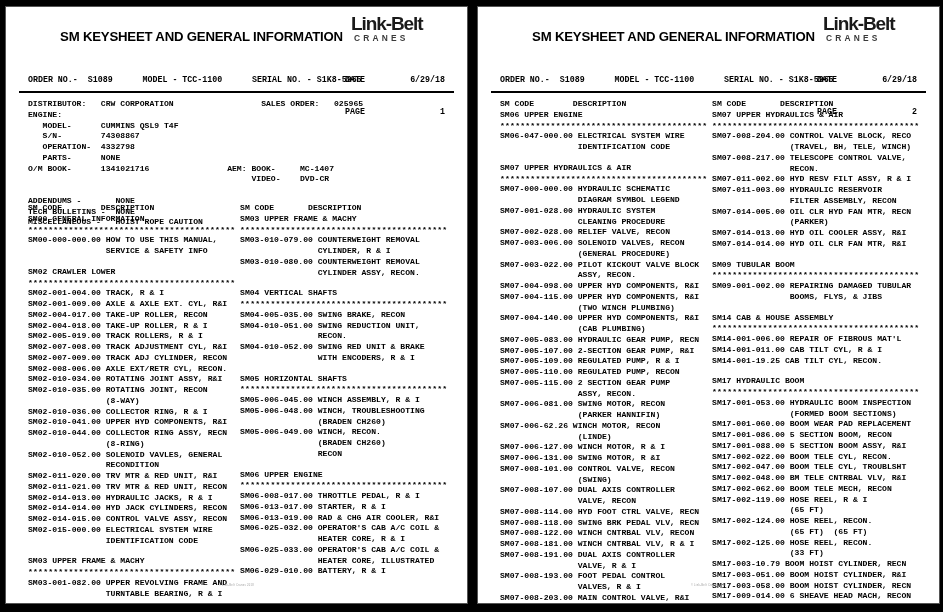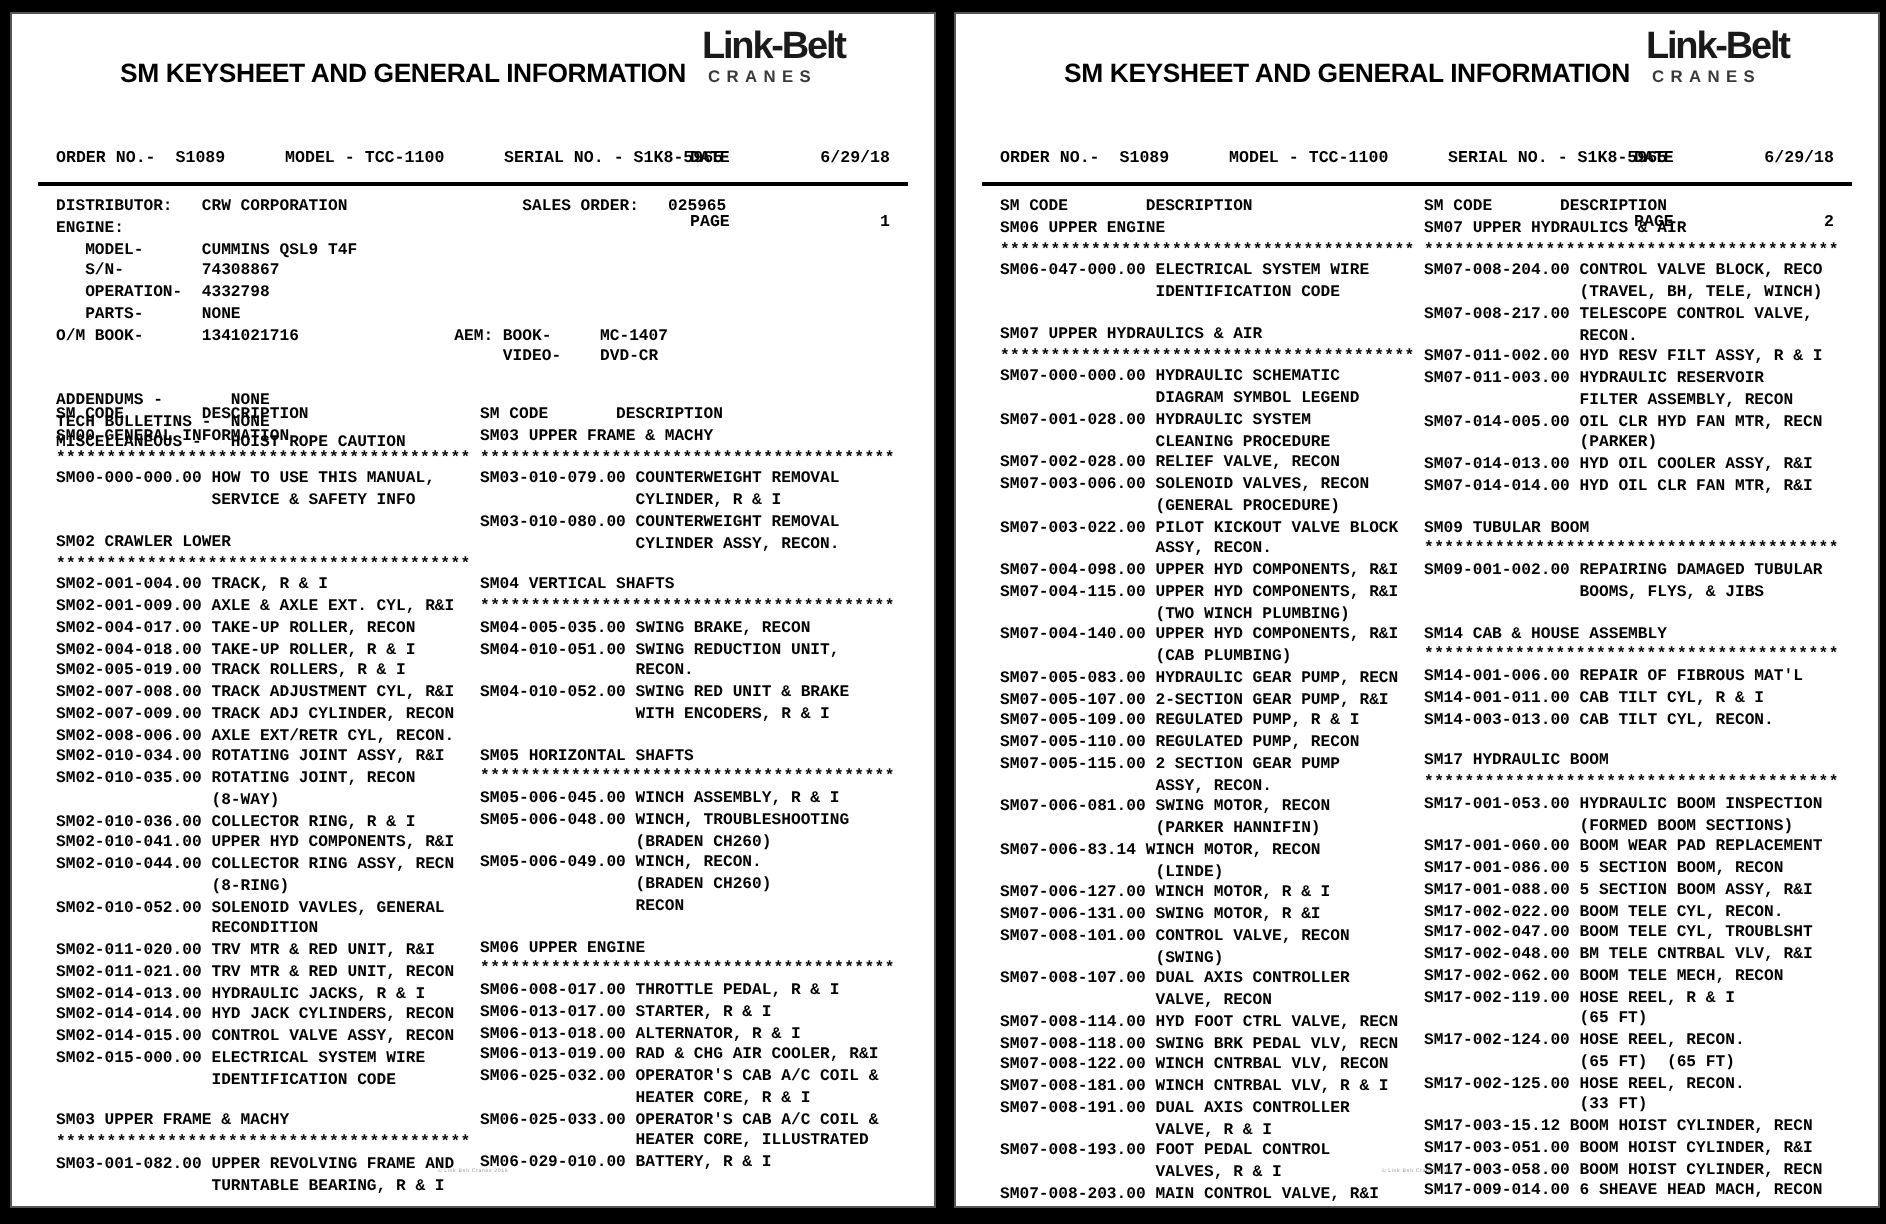--- a/index.html
+++ b/index.html
@@ -251,21 +251,20 @@
           <span class="entry">SM05-006-048.00 WINCH, TROUBLESHOOTING</span>
           <span class="cont">                (BRADEN CH260)</span>
           <span class="entry">SM05-006-049.00 WINCH, RECON.</span>
           <span class="cont">                (BRADEN CH260)</span>
           <span class="cont">                RECON</span>
           <span class="spacer"></span>
           <span class="grp-title">SM06 UPPER ENGINE</span>
           <span class="stars">*****************************************</span>
           <span class="entry">SM06-008-017.00 THROTTLE PEDAL, R &amp; I</span>
           <span class="entry">SM06-013-017.00 STARTER, R &amp; I</span>
-          <span class="entry">SM06-013-018.00 ALTERNATOR, R &amp; I</span>
           <span class="entry">SM06-013-019.00 RAD &amp; CHG AIR COOLER, R&amp;I</span>
           <span class="entry">SM06-025-032.00 OPERATOR'S CAB A/C COIL &amp;</span>
           <span class="cont">                HEATER CORE, R &amp; I</span>
           <span class="entry">SM06-025-033.00 OPERATOR'S CAB A/C COIL &amp;</span>
           <span class="cont">                HEATER CORE, ILLUSTRATED</span>
           <span class="entry">SM06-029-010.00 BATTERY, R &amp; I</span>
         </div>
       </div>
 
     <div class="pg-foot">© Link-Belt Cranes 2018</div>
@@ -311,21 +310,21 @@
           <span class="entry">SM07-004-140.00 UPPER HYD COMPONENTS, R&amp;I</span>
           <span class="cont">                (CAB PLUMBING)</span>
           <span class="entry">SM07-005-083.00 HYDRAULIC GEAR PUMP, RECN</span>
           <span class="entry">SM07-005-107.00 2-SECTION GEAR PUMP, R&amp;I</span>
           <span class="entry">SM07-005-109.00 REGULATED PUMP, R &amp; I</span>
           <span class="entry">SM07-005-110.00 REGULATED PUMP, RECON</span>
           <span class="entry">SM07-005-115.00 2 SECTION GEAR PUMP</span>
           <span class="cont">                ASSY, RECON.</span>
           <span class="entry">SM07-006-081.00 SWING MOTOR, RECON</span>
           <span class="cont">                (PARKER HANNIFIN)</span>
-          <span class="entry">SM07-006-83.14 WINCH MOTOR, RECON</span>
+          <span class="entry">SM07-006-62.26 WINCH MOTOR, RECON</span>
           <span class="cont">                (LINDE)</span>
           <span class="entry">SM07-006-127.00 WINCH MOTOR, R &amp; I</span>
           <span class="entry">SM07-006-131.00 SWING MOTOR, R &amp;I</span>
           <span class="entry">SM07-008-101.00 CONTROL VALVE, RECON</span>
           <span class="cont">                (SWING)</span>
           <span class="entry">SM07-008-107.00 DUAL AXIS CONTROLLER</span>
           <span class="cont">                VALVE, RECON</span>
           <span class="entry">SM07-008-114.00 HYD FOOT CTRL VALVE, RECN</span>
           <span class="entry">SM07-008-118.00 SWING BRK PEDAL VLV, RECN</span>
           <span class="entry">SM07-008-122.00 WINCH CNTRBAL VLV, RECON</span>
@@ -355,40 +354,40 @@
           <span class="spacer"></span>
           <span class="grp-title">SM09 TUBULAR BOOM</span>
           <span class="stars">*****************************************</span>
           <span class="entry">SM09-001-002.00 REPAIRING DAMAGED TUBULAR</span>
           <span class="cont">                BOOMS, FLYS, &amp; JIBS</span>
           <span class="spacer"></span>
           <span class="grp-title">SM14 CAB &amp; HOUSE ASSEMBLY</span>
           <span class="stars">*****************************************</span>
           <span class="entry">SM14-001-006.00 REPAIR OF FIBROUS MAT'L</span>
           <span class="entry">SM14-001-011.00 CAB TILT CYL, R &amp; I</span>
-          <span class="entry">SM14-003-013.00 CAB TILT CYL, RECON.</span>
+          <span class="entry">SM14-001-19.25 CAB TILT CYL, RECON.</span>
           <span class="spacer"></span>
           <span class="grp-title">SM17 HYDRAULIC BOOM</span>
           <span class="stars">*****************************************</span>
           <span class="entry">SM17-001-053.00 HYDRAULIC BOOM INSPECTION</span>
           <span class="cont">                (FORMED BOOM SECTIONS)</span>
           <span class="entry">SM17-001-060.00 BOOM WEAR PAD REPLACEMENT</span>
           <span class="entry">SM17-001-086.00 5 SECTION BOOM, RECON</span>
           <span class="entry">SM17-001-088.00 5 SECTION BOOM ASSY, R&amp;I</span>
           <span class="entry">SM17-002-022.00 BOOM TELE CYL, RECON.</span>
           <span class="entry">SM17-002-047.00 BOOM TELE CYL, TROUBLSHT</span>
           <span class="entry">SM17-002-048.00 BM TELE CNTRBAL VLV, R&amp;I</span>
           <span class="entry">SM17-002-062.00 BOOM TELE MECH, RECON</span>
           <span class="entry">SM17-002-119.00 HOSE REEL, R &amp; I</span>
           <span class="cont">                (65 FT)</span>
           <span class="entry">SM17-002-124.00 HOSE REEL, RECON.</span>
           <span class="cont">                (65 FT)  (65 FT)</span>
           <span class="entry">SM17-002-125.00 HOSE REEL, RECON.</span>
           <span class="cont">                (33 FT)</span>
-          <span class="entry">SM17-003-15.12 BOOM HOIST CYLINDER, RECN</span>
+          <span class="entry">SM17-003-10.79 BOOM HOIST CYLINDER, RECN</span>
           <span class="entry">SM17-003-051.00 BOOM HOIST CYLINDER, R&amp;I</span>
           <span class="entry">SM17-003-058.00 BOOM HOIST CYLINDER, RECN</span>
           <span class="entry">SM17-009-014.00 6 SHEAVE HEAD MACH, RECON</span>
         </div>
       </div>
 
     <div class="pg-foot">© Link-Belt Cranes 2018</div>
   </div>
 
 </div>

